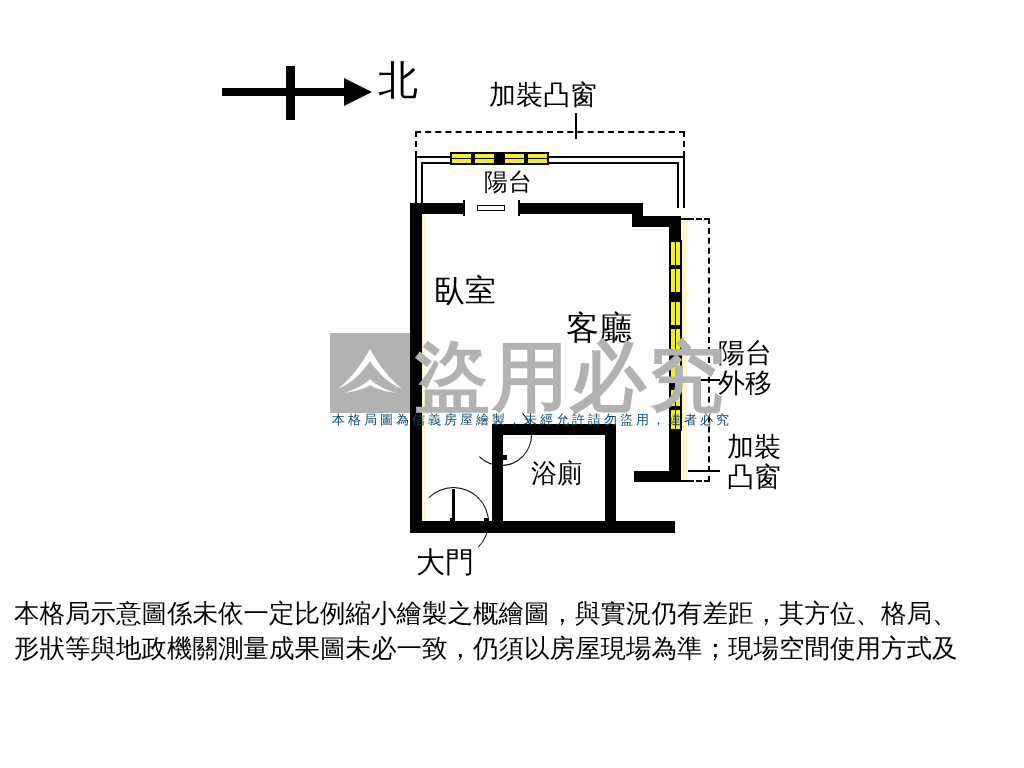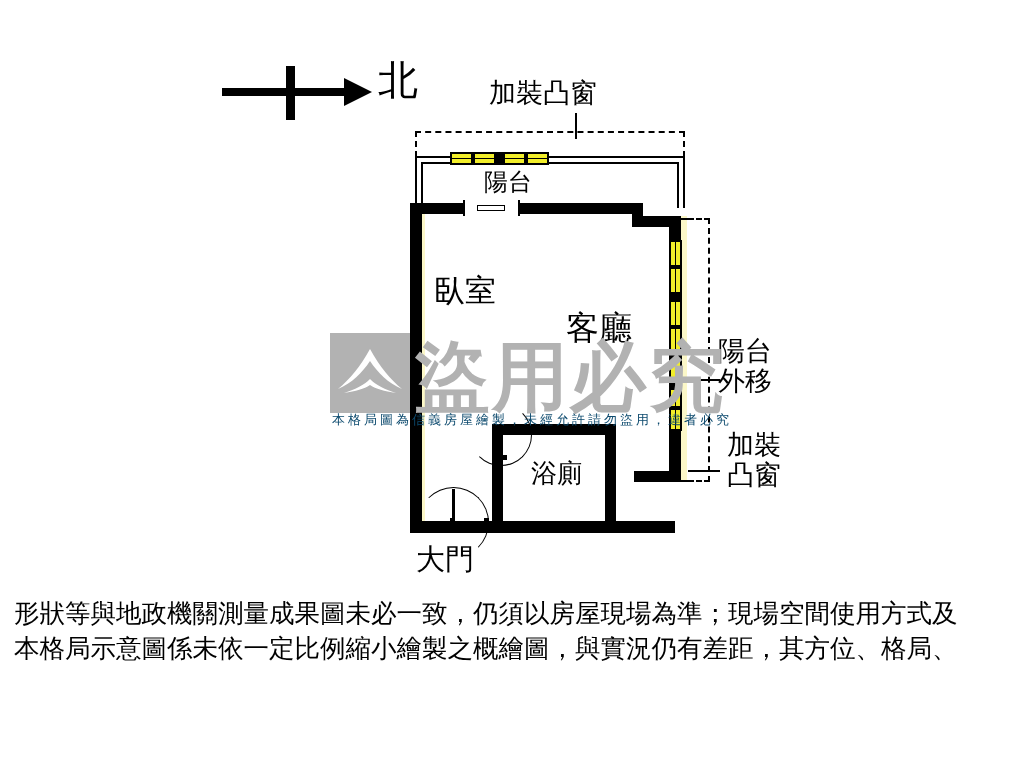--- a/index.html
+++ b/index.html
@@ -45,21 +45,21 @@
     font-size: 40px; line-height: 1;
     font-family: "DejaVu Serif", "Liberation Serif", serif;
   }
 
   
   .callout {
     position: absolute;
     font-size: 27px;
     line-height: 1.12;
     white-space: nowrap;
-    font-family: Liberation Mono, monospace;
+    font-family: Liberation Sans, sans-serif;
   }
   #label-bay-top   { left: 489px; top: 80px; }
   #label-balcony-move { left: 718px; top: 338px; }
   #label-bay-right { left: 727px; top: 432px; }
   #label-main-door { left: 416px; top: 546px; }
 
   
   .leader { position: absolute; background: #000; }
   #leader-bay-top  { left: 575px; top: 113px; width: 2px; height: 26px; }
   #leader-move     { left: 688px; top: 379px; width: 32px; height: 2px; }
@@ -289,17 +289,17 @@
       <svg width="80" height="80" viewBox="0 0 80 80">
         <path d="M40 16 C30 34, 20 46, 8 56 C22 50, 32 40, 40 28 C48 40, 58 50, 72 56 C60 46, 50 34, 40 16 Z" fill="#ffffff"></path>
         <path d="M14 60 C26 56, 34 52, 40 46 C46 52, 54 56, 66 60 C54 58, 46 56, 40 52 C34 56, 26 58, 14 60 Z" fill="#ffffff"></path>
       </svg>
     </div>
     <div id="wm-text">盜用必究</div>
     <div id="wm-sub">本格局圖為信義房屋繪製，未經允許請勿盜用，違者必究</div>
   </div>
 
   <div id="disclaimer">
+    <div>本格局示意圖係未依一定比例縮小繪製之概繪圖，與實況仍有差距，其方位、格局、</div>
     <div>形狀等與地政機關測量成果圖未必一致，仍須以房屋現場為準；現場空間使用方式及</div>
-    <div>本格局示意圖係未依一定比例縮小繪製之概繪圖，與實況仍有差距，其方位、格局、</div>
   </div>
 
 </div>
 
 </body></html>

